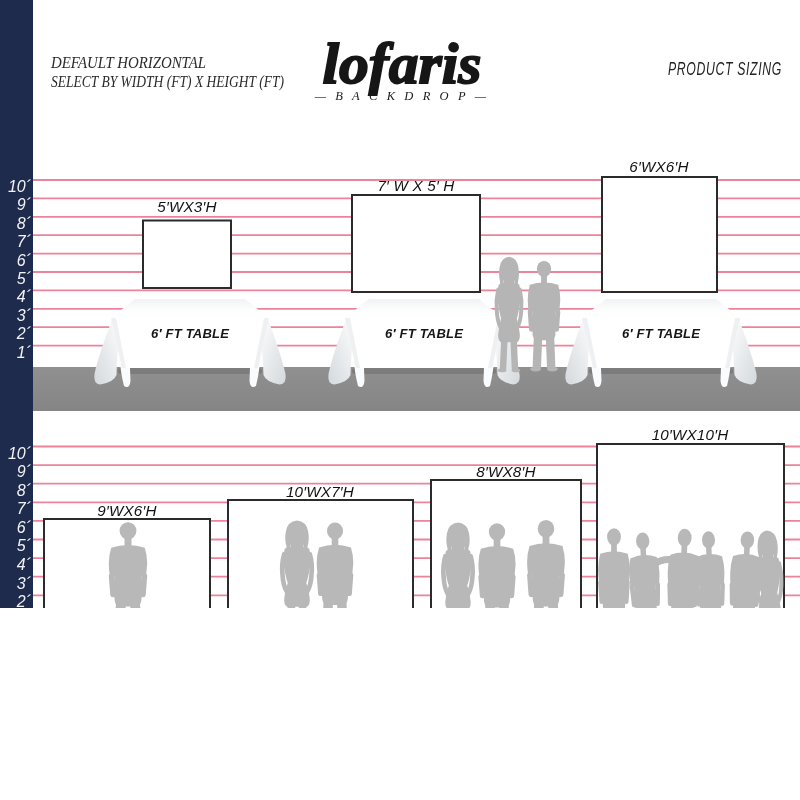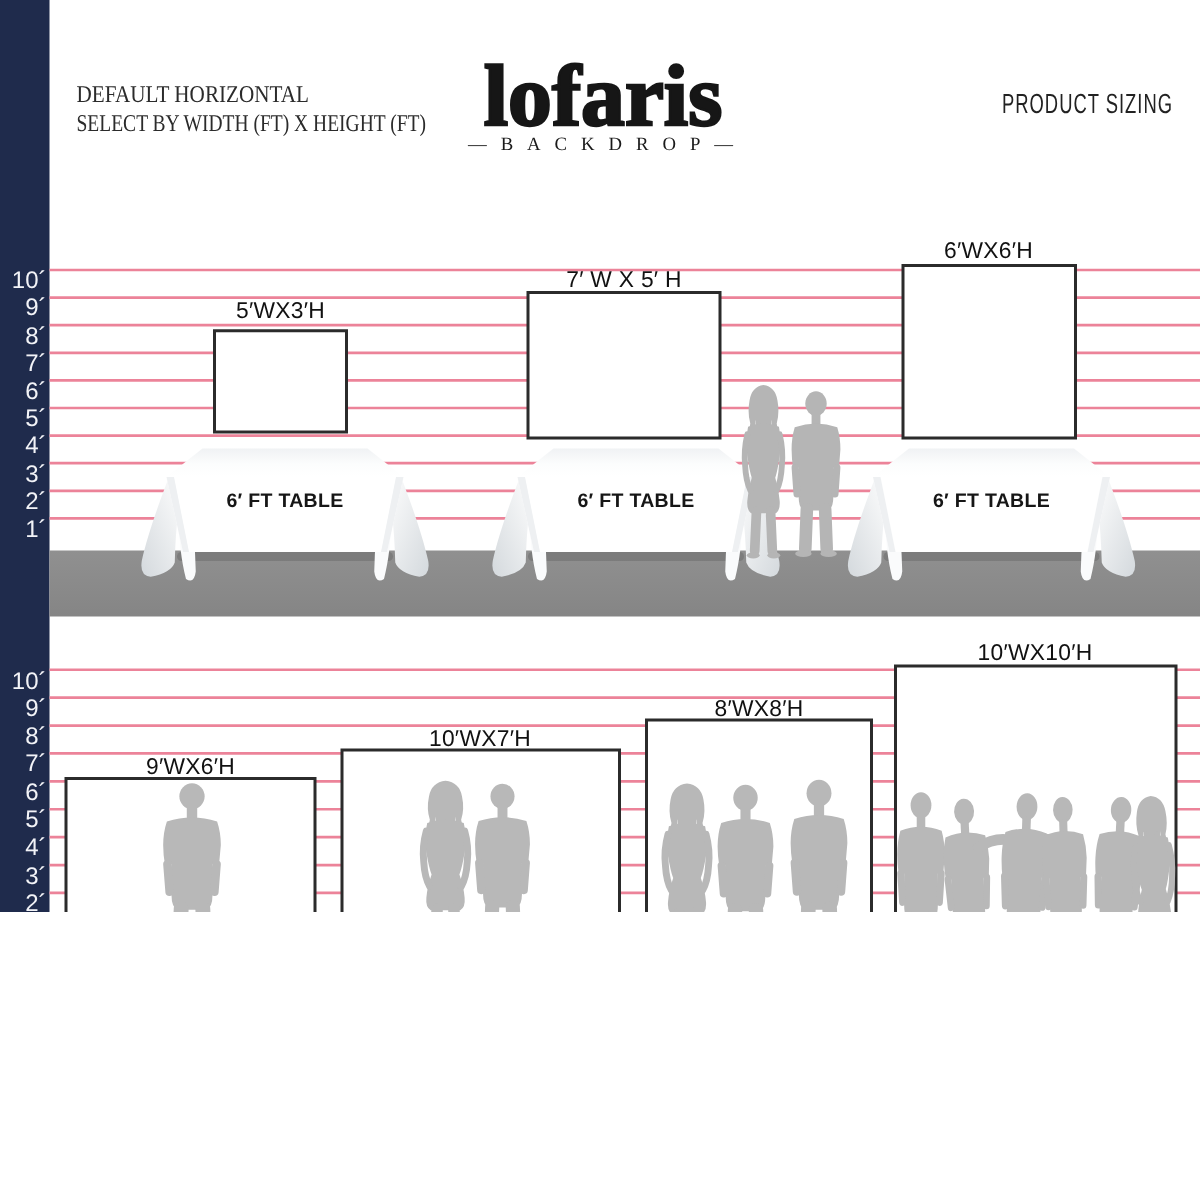--- a/index.html
+++ b/index.html
@@ -1,18 +1,18 @@
 <!DOCTYPE html>
 <html><head>
 <meta charset="utf-8">
 <title>Lofaris Backdrop Product Sizing</title>
 <style>
   html,body{margin:0;padding:0;background:#fff;}
   #page{position:relative;width:800px;height:608px;background:#fff;overflow:hidden;
-        font-family:"Liberation Sans",sans-serif;}
+        font-family:"Liberation Sans",sans-serif;font-style:italic;}
   svg{display:block;}
 </style>
 </head>
 <body>
 <div id="page">
 <svg width="800" height="800" viewBox="0 0 800 800" xmlns="http://www.w3.org/2000/svg">
 <defs>
   <linearGradient id="clothsideL" x1="1" y1="0" x2="0" y2="1">
     <stop offset="0" stop-color="#ffffff"></stop>
           <stop offset="1" stop-color="#d4d9dd"></stop>

